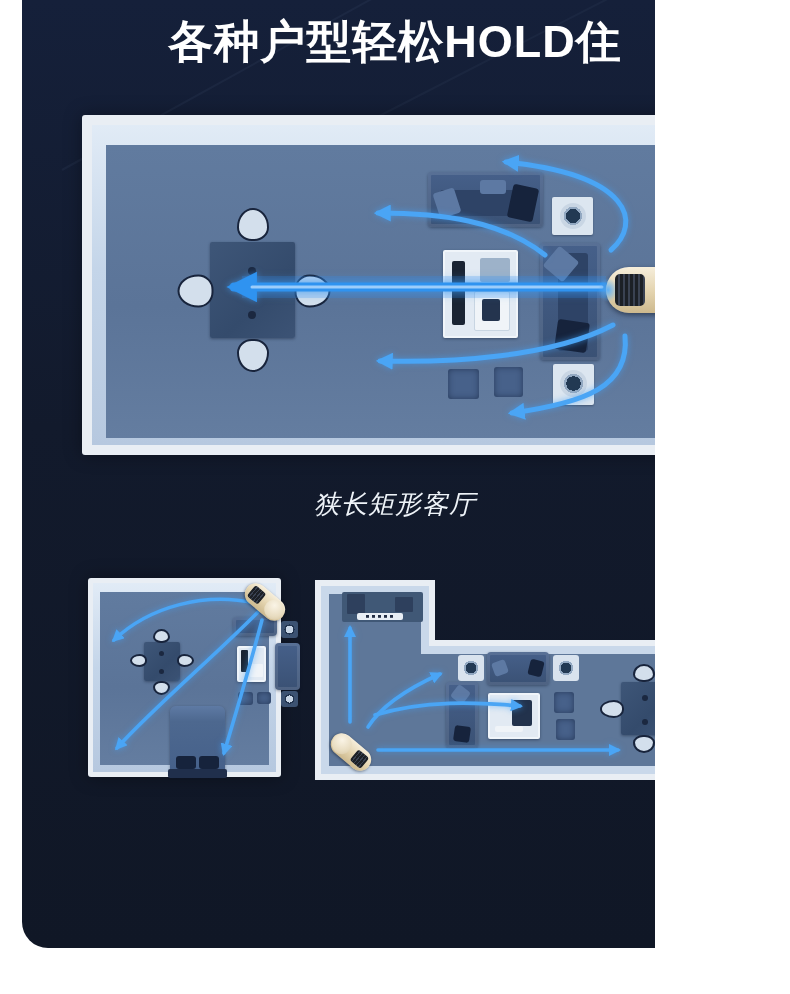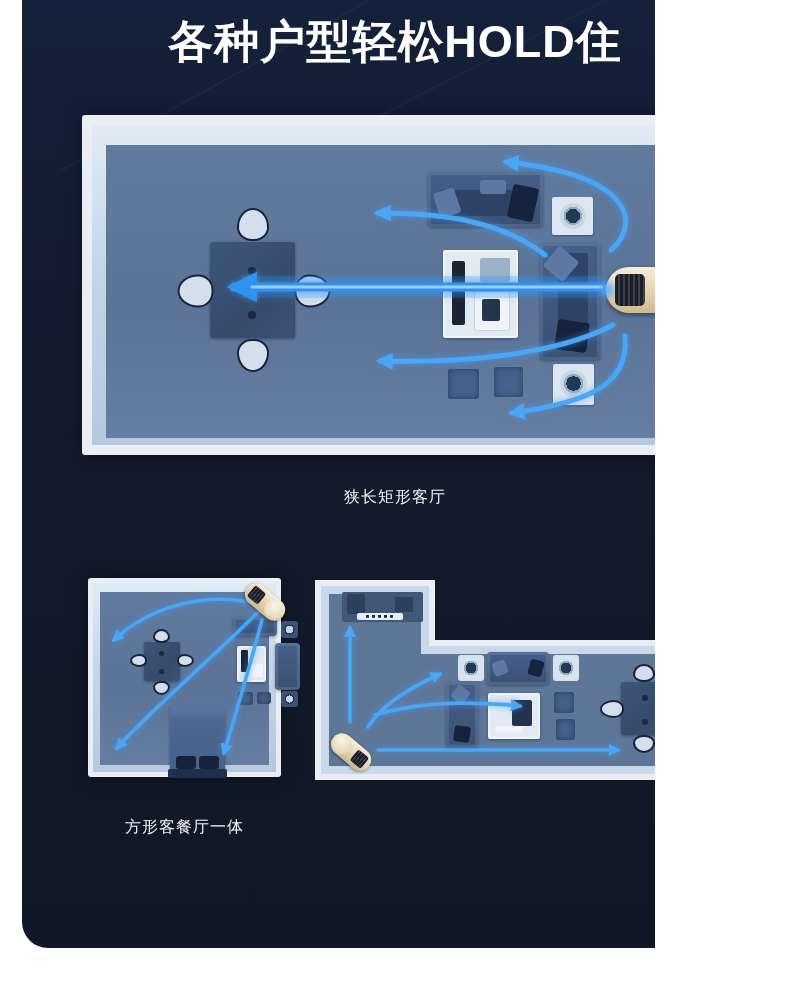--- a/index.html
+++ b/index.html
@@ -4,21 +4,21 @@
 <style>
   html,body{margin:0;padding:0;}
   body{background:#ffffff;font-family:"Liberation Sans",sans-serif;}
   .page{position:relative;width:655px;height:994px;background:#ffffff;overflow:hidden;}
   .panel{position:absolute;left:22px;top:0;width:746px;height:948px;
          background:linear-gradient(180deg,#15203a 0%,#121a2c 45%,#101726 100%);
          border-radius:0 0 26px 26px;overflow:hidden;}
   .deco{position:absolute;inset:0;pointer-events:none;}
   .title{position:absolute;top:12px;left:0;width:100%;text-align:center;
          color:#ffffff;font-size:45px;font-weight:800;letter-spacing:1px;}
-  .caption{position:absolute;color:#eef3f8;font-size:16px;font-weight:500;text-align:center;letter-spacing:1px;}
+  .caption{position:absolute;color:#eef3f8;font-size:26px;font-weight:500;text-align:center;letter-spacing:1px;font-style:italic;}
 
   .plan{position:absolute;}
   .wall{position:absolute;inset:0;background:#e9eef4;border-radius:3px;box-shadow:0 0 18px rgba(0,0,0,.35);}
   .bevel{position:absolute;background:linear-gradient(180deg,#e1ebf6 0%,#c4d5e9 45%,#b6c8df 100%);}
   .floor{position:absolute;background:linear-gradient(180deg,#617b9f 0%,#5b7498 55%,#647da0 100%);}
 
   
   .f{position:absolute;z-index:2;}
   .tbl{background:linear-gradient(135deg,#3e5678 0%,#344b6c 60%,#3c5375 100%);border-radius:2px;box-shadow:0 1px 3px rgba(10,20,40,.4);}
   .dot{width:8px;height:8px;border-radius:50%;background:#1b2840;}
@@ -259,16 +259,15 @@
           <path d="M63 172 L303 172" marker-end="url(#mD)"></path>
         </g>
       </svg>
 
       <div class="fan-sm flip" style="left:13px;top:163px;transform:rotate(40deg);">
         <div class="grille"></div>
         <div class="cap"></div>
       </div>
     </div>
 
-    <div class="caption" style="left:66px;top:817px;width:193px;">方形客餐厅一体</div>
 
   </div>
 </div>
 
 </body></html>

